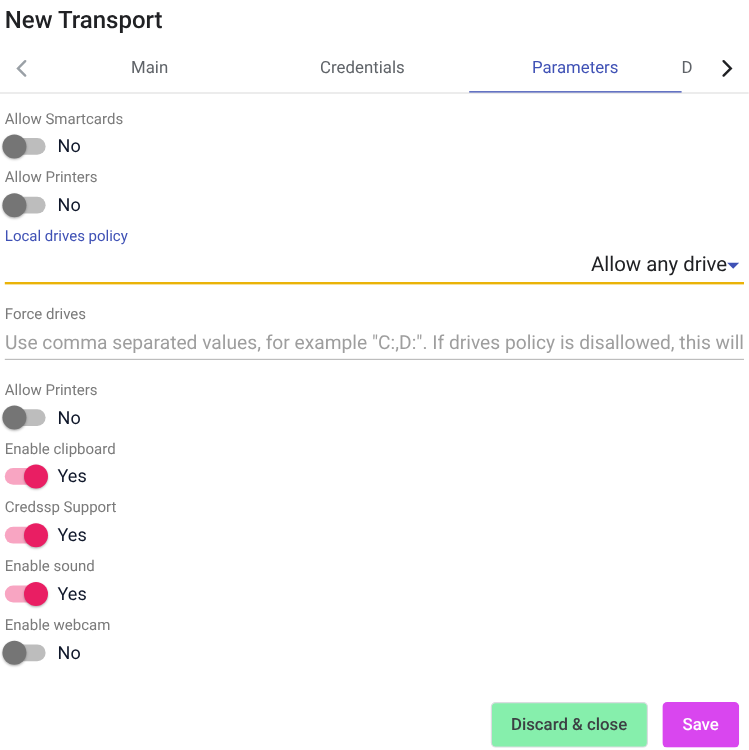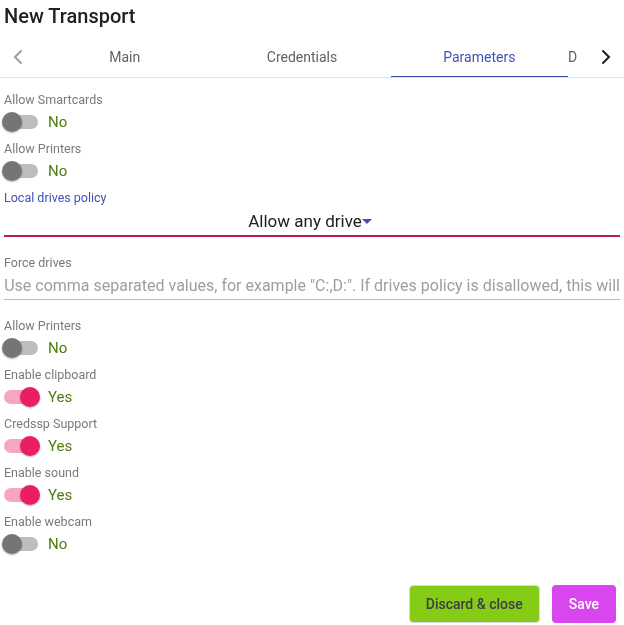--- a/index.html
+++ b/index.html
@@ -111,27 +111,27 @@
   }
   .toggle.on {
     background: #f8a5c2;
   }
   .toggle.on .toggle-knob {
     background: #e91e63;
     left: 16px;
   }
   .toggle-value {
     font-size: 15px;
-    color: #4d7c0f;
+    color: #0f172a;
   }
   .select-wrap {
-    border-bottom: 2px solid #be185d;
-    display: flex;
-    align-items: center;
-    justify-content: center;
+    border-bottom: 2px solid #eab308;
+    display: flex;
+    align-items: center;
+    justify-content: flex-end;
     padding: 4px 0 4px 0;
     cursor: pointer;
   }
   .select-value {
     font-size: 17px;
     color: #202124;
   }
   .select-caret {
     width: 0;
     height: 0;
@@ -163,21 +163,21 @@
   .btn {
     border-radius: 4px;
     padding: 10px 16px;
     font-size: 14px;
     cursor: pointer;
     font-weight: 500;
     border: 1px solid transparent;
     font-family: inherit;
   }
   .btn.secondary {
-    background: #84cc16;
+    background: #86efac;
     border-color: #dadce0;
     color: #3c4043;
   }
   .btn.primary {
     background: #d946ef;
     color: #fff;
   }
 </style>
 </head>
 <body>

